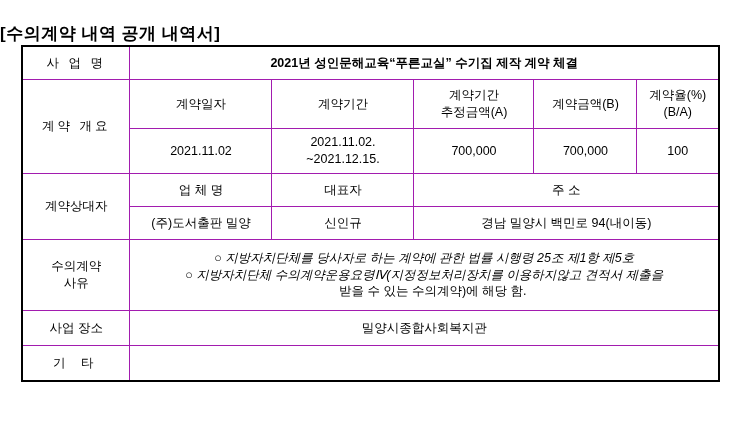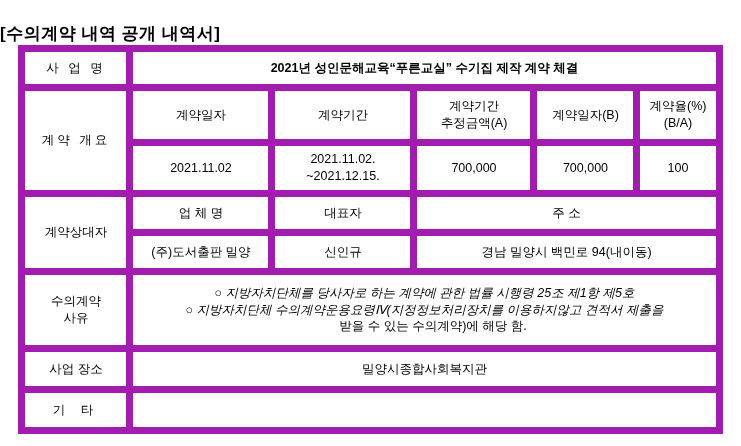--- a/index.html
+++ b/index.html
@@ -38,21 +38,21 @@
     margin-bottom: 4px;
   }
   table.main {
     border-collapse: collapse;
     table-layout: fixed;
     margin: 0 auto;
     width: 697px;
     border: 2px solid #000;
   }
   table.main td {
-    border: 7px solid #a21caf;
+    border: 1px solid #a21caf;
     font-size: 12.5px;
     text-align: center;
     vertical-align: middle;
     padding: 2px 3px;
     line-height: 1.35;
   }
   .rowhead {
     width: 108px;
     font-size: 13px;
     letter-spacing: 3px;
@@ -137,21 +137,21 @@
       </tr>
 
       <tr>
         <td class="rowhead sp-mid" rowspan="2">계약 개요</td>
         <td class="hdr-cell">계약일자</td>
         <td class="hdr-cell">계약기간</td>
         <td class="hdr-cell two-line">
           <span>계약기간</span><br>
           <span>추정금액(A)</span>
         </td>
-        <td class="hdr-cell">계약일자(B)</td>
+        <td class="hdr-cell">계약금액(B)</td>
         <td class="hdr-cell two-line">
           <span>계약율(%)</span><br>
           <span>(B/A)</span>
         </td>
       </tr>
 
       <tr>
         <td class="val-cell">2021.11.02</td>
         <td class="val-cell two-line">
           <span>2021.11.02.</span><br>

